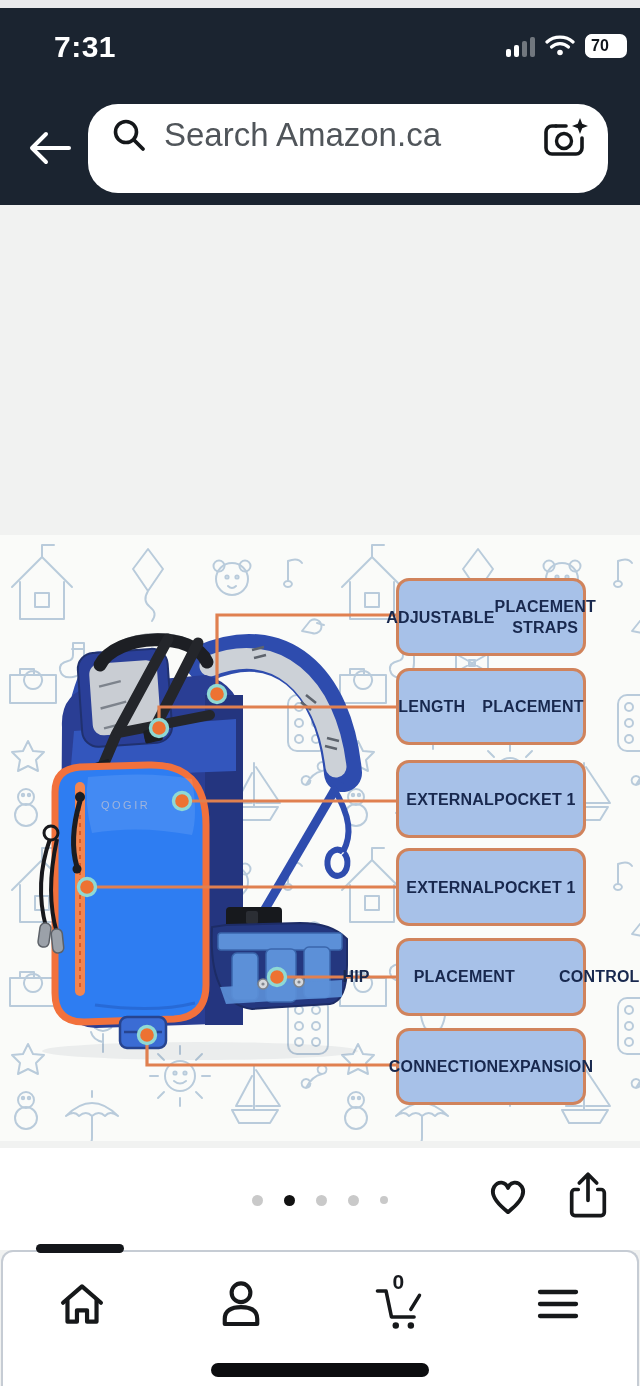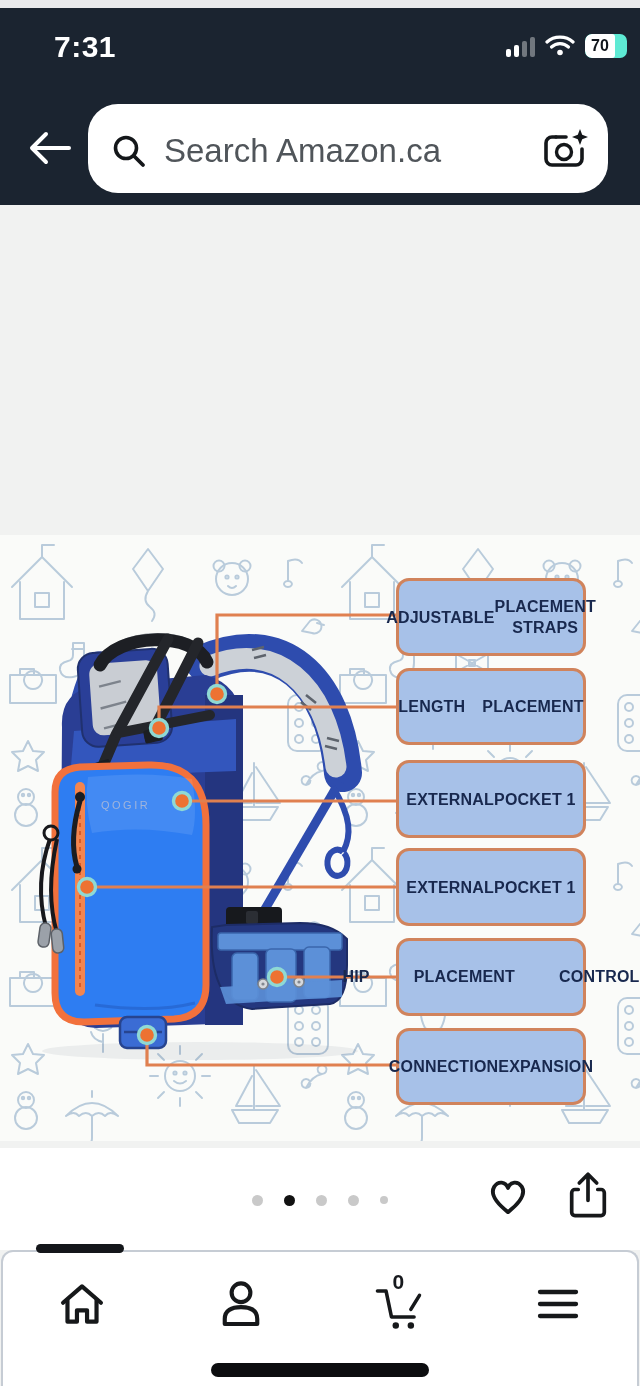--- a/index.html
+++ b/index.html
@@ -8,27 +8,27 @@
 
   
   .header{position:absolute;top:0;left:0;width:640px;height:197px;background:#1b2430;}
   .statusbar{position:absolute;top:0;left:0;right:0;height:64px;}
   .time{position:absolute;left:54px;top:22px;color:#fff;font-size:30px;font-weight:700;letter-spacing:.5px;}
   .sb-icons{position:absolute;right:18px;top:26px;display:flex;align-items:center;gap:10px;}
   .sig{display:flex;align-items:flex-end;gap:3px;height:22px;}
   .sig i{display:block;width:5px;border-radius:2px;background:#fff;}
   .sig i.dim{background:rgba(255,255,255,.38);}
   .wifi svg{display:block;}
-  .batt{position:relative;width:42px;height:24px;border-radius:7px;background:#5eead4;overflow:hidden;text-decoration:underline;}
+  .batt{position:relative;width:42px;height:24px;border-radius:7px;background:#ffffff;overflow:hidden;text-decoration:underline;}
   .batt .fill{position:absolute;left:0;top:0;bottom:0;width:30px;background:#fff;border-radius:7px 3px 3px 7px;}
   .batt .lvl{position:absolute;left:0;top:0;width:30px;height:24px;display:flex;align-items:center;justify-content:center;font-size:16px;font-weight:700;color:#10151c;}
   .batt-tip{width:3px;height:9px;background:rgba(255,255,255,.45);border-radius:0 2px 2px 0;margin-left:-8px;}
 
   .back-btn{position:absolute;left:24px;top:112px;width:52px;height:56px;display:flex;align-items:center;justify-content:center;}
-  .search-bar{position:absolute;left:88px;top:96px;width:520px;height:89px;background:#fff;border-radius:30px;display:flex;align-items:center;padding:4px 18px 0 22px;}
+  .search-bar{position:absolute;left:88px;top:96px;width:520px;height:89px;background:#fff;border-radius:30px;display:flex;align-items:flex-start;padding:12px 18px 0 22px;}
   .search-bar .mag{flex:0 0 auto;margin-right:16px;display:flex;}
   .search-text{flex:1 1 auto;font-size:33px;color:#50555a;white-space:nowrap;overflow:hidden;}
   .cam{flex:0 0 auto;display:flex;}
 
   
   .main-area{position:absolute;top:197px;left:0;width:640px;height:943px;background:#f1f2f1;}
   .figure{position:absolute;top:330px;left:0;width:640px;height:606px;}
   .figure svg{position:absolute;left:0;top:0;}
 
   .callout{position:absolute;left:396px;width:190px;background:#a7c1e8;border:3px solid #d0835c;border-radius:13px;display:flex;flex-direction:row;align-items:center;justify-content:center;text-align:center;color:#18284e;font-weight:700;font-size:16px;line-height:21px;letter-spacing:.2px;}

